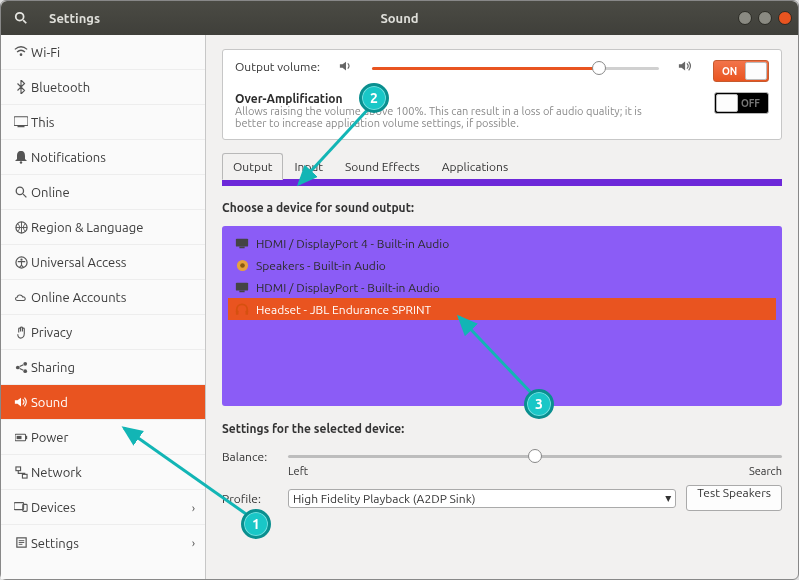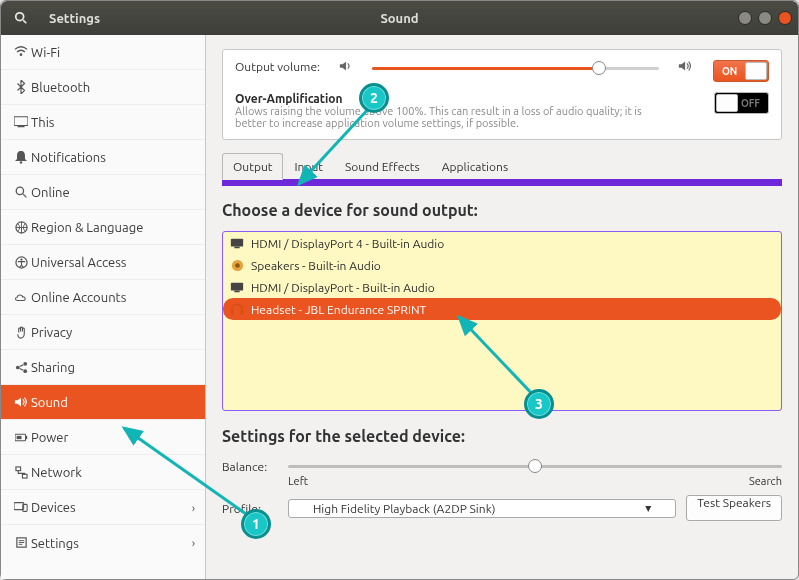--- a/index.html
+++ b/index.html
@@ -38,35 +38,35 @@
   .toggle.off .toggle-knob { left: 1px; right: auto; }
 
   .oa-row { display: flex; align-items: flex-start; gap: 12px; }
   .oa-text .title { font-weight: bold; font-size: 12px; color: #2c2c2c; }
   .oa-text .desc { font-size: 11px; color: #8a8a8a; max-width: 440px; }
 
   .tabstrip { display: flex; gap: 0; border-bottom: 7px solid #6d28d9; margin-bottom: -1px; }
   .tab { padding: 6px 10px; font-size: 12px; border: 1px solid transparent; border-bottom: none; border-radius: 3px 3px 0 0; cursor: pointer; color: #333; position: relative; top: 1px; }
   .tab.active { background: #f2f1f0; border-color: #b8b8b8; border-bottom: 1px solid #f2f1f0; }
 
-  .section-title { font-weight: bold; font-size: 16px; margin-top: 4px; }
-  .device-list { border: 1px solid #8b5cf6; background: #fef9c3; border-radius: 3px; height: 180px; overflow: hidden; }
+  .section-title { font-weight: bold; font-size: 12px; margin-top: 4px; }
+  .device-list { border: 6px solid #8b5cf6; background: #8b5cf6; border-radius: 3px; height: 180px; overflow: hidden; }
   .device-row { display: flex; align-items: center; gap: 6px; padding: 3px 6px; font-size: 12px; color: #2c2c2c; }
-  .device-row.selected { background: #e95420; color: #fff; border-radius: 10px; }
+  .device-row.selected { background: #e95420; color: #fff; }
   .device-icon { width: 16px; height: 16px; display:flex; align-items:center; justify-content:center; font-size: 12px;}
 
   .bal-row { display: flex; align-items: center; gap: 10px; }
   .bal-label { width: 56px; font-size: 12px; }
   .bal-slider { flex: 1; position: relative; height: 18px; }
   .bal-track { position: absolute; top: 8px; left: 0; right: 0; height: 3px; background: #bdbdbd; border-radius: 2px; }
   .bal-thumb { position: absolute; top: 2px; left: calc(50% - 7px); width: 14px; height: 14px; background: #fff; border: 1px solid #888; border-radius: 50%; }
   .bal-ticks { display: flex; justify-content: space-between; font-size: 11px; color: #333; margin-left: 66px; }
 
   .prof-row { display: flex; align-items: center; gap: 10px; margin-top: 8px; }
-  .combo { flex: 1; height: 19px; border: 1px solid #aaa; border-radius: 3px; background: #fff; display: flex; align-items: center; justify-content: space-between; padding: 0 24px; font-size: 12px; }
+  .combo { flex: 1; height: 19px; border: 1px solid #aaa; border-radius: 3px; background: #fff; display: flex; align-items: center; justify-content: space-between; padding: 0 4px; font-size: 12px; }
   .btn { height: 26px; padding: 0 10px; border: 1px solid #aaa; border-radius: 3px; background: #fdfdfd; font-size: 12px; display:flex; align-items:flex-start; cursor:pointer;}
 
   
   .anno { position: absolute; pointer-events: none; }
   .circ { width: 30px; height: 30px; border-radius: 50%; background: #19c7c7; border: 3px solid #0a8f8f; color: #fff; font-weight: bold; display:flex; align-items:center; justify-content:center; font-size: 14px; position: absolute; box-shadow: 0 0 0 1px rgba(255,255,255,.4) inset; }
   svg.arrows { position: absolute; left:0; top:0; width:799px; height:580px; }
 
   .window { position: relative; }
 </style>
 </head>

